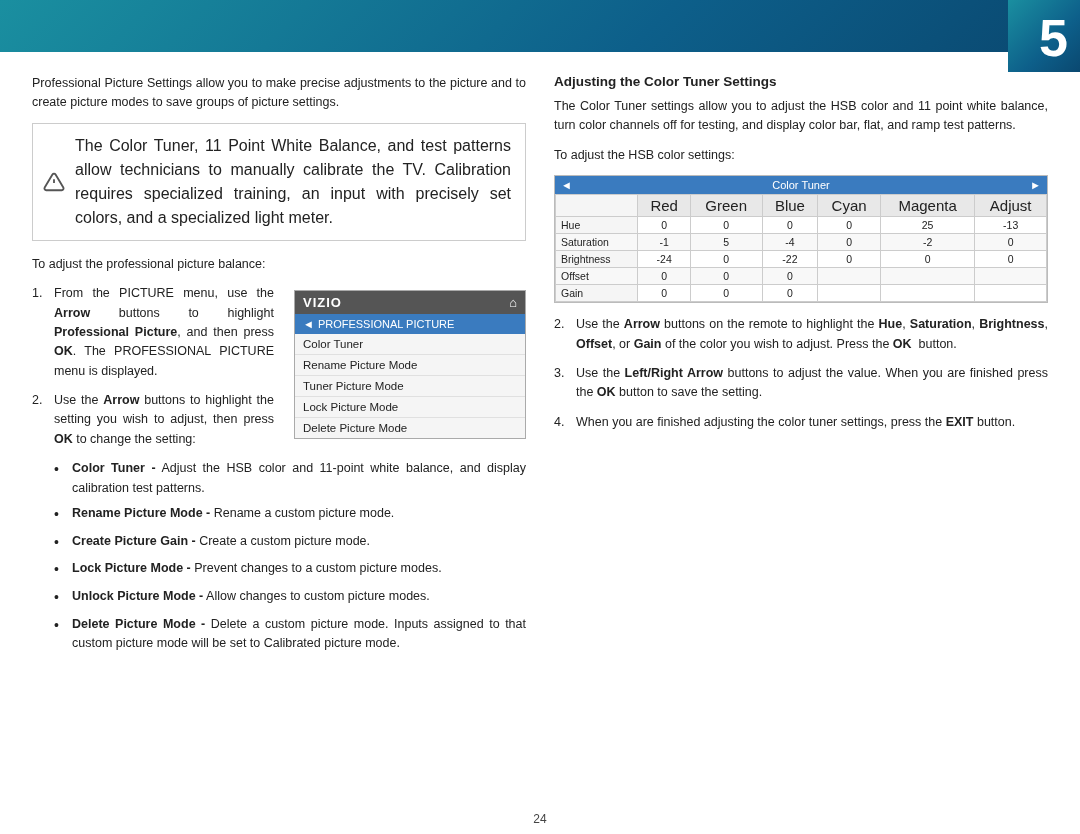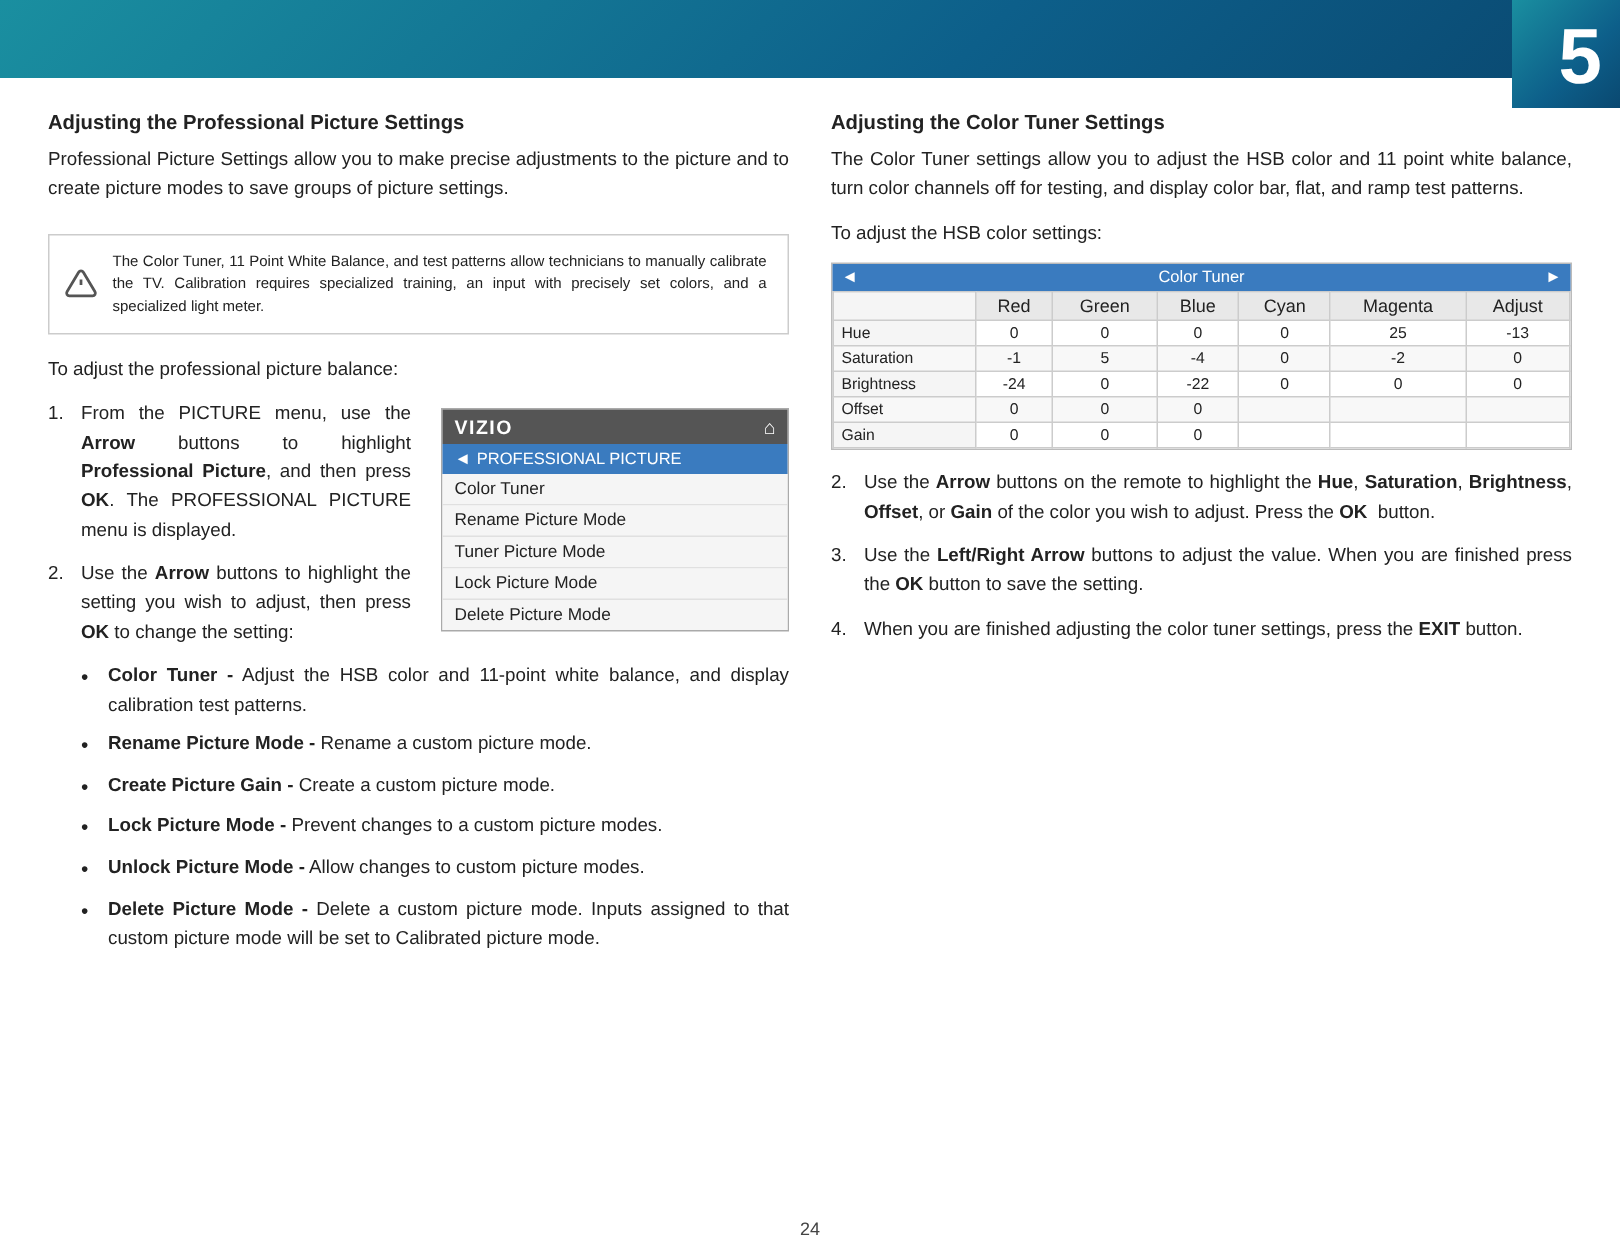--- a/index.html
+++ b/index.html
@@ -78,22 +78,22 @@
       font-size: 12.5px;
       line-height: 1.55;
       text-align: justify;
       margin-bottom: 10px;
     }
 
     
     .warning-box {
       border: 1px solid #ccc;
       padding: 10px 14px 10px 42px;
-      margin: 20px 0 14px 0;
-      font-size: 10px;
+      margin: 10px 0 14px 0;
+      font-size: 16px;
       line-height: 1.5;
       position: relative;
       text-align: justify;
     }
     .warning-icon {
       position: absolute;
       left: 10px;
       top: 50%;
       transform: translateY(-50%);
       width: 22px;
@@ -212,21 +212,21 @@
       width: 100%;
       border-collapse: collapse;
       font-size: 11px;
     }
     .color-tuner-table th {
       background: #e8e8e8;
       border: 1px solid #ccc;
       padding: 2px 5px;
       text-align: center;
       font-weight: normal;
-      font-size: 12px;
+      font-size: 15px;
     }
     .color-tuner-table th:first-child {
       background: #f5f5f5;
       text-align: left;
     }
     .color-tuner-table td {
       border: 1px solid #ccc;
       padding: 2px 5px;
       text-align: center;
       font-size: 10.5px;
@@ -256,21 +256,20 @@
 
 <div class="top-bar"></div>
 
 <div class="page-number-badge">
   <span>5</span>
 </div>
 
 <div class="content-area">
 
   <div class="col-left">
-    <p class="section-heading">Adjusting the Professional Picture Settings</p>
     <p class="body-text">Professional Picture Settings allow you to make precise adjustments to the picture and to create picture modes to save groups of picture settings.</p>
 
     <div class="warning-box">
       <svg class="warning-icon" viewBox="0 0 24 24" fill="none" stroke="#555" stroke-width="2">
         <path d="M10.29 3.86L1.82 18a2 2 0 001.71 3h16.94a2 2 0 001.71-3L13.71 3.86a2 2 0 00-3.42 0z"></path>
         <line x1="12" y1="9" x2="12" y2="13"></line>
         <line x1="12" y1="17" x2="12.01" y2="17"></line>
       </svg>
       <span>The Color Tuner, 11 Point White Balance, and test patterns allow technicians to manually calibrate the TV. Calibration requires specialized training, an input with precisely set colors, and a specialized light meter.</span>
     </div>

